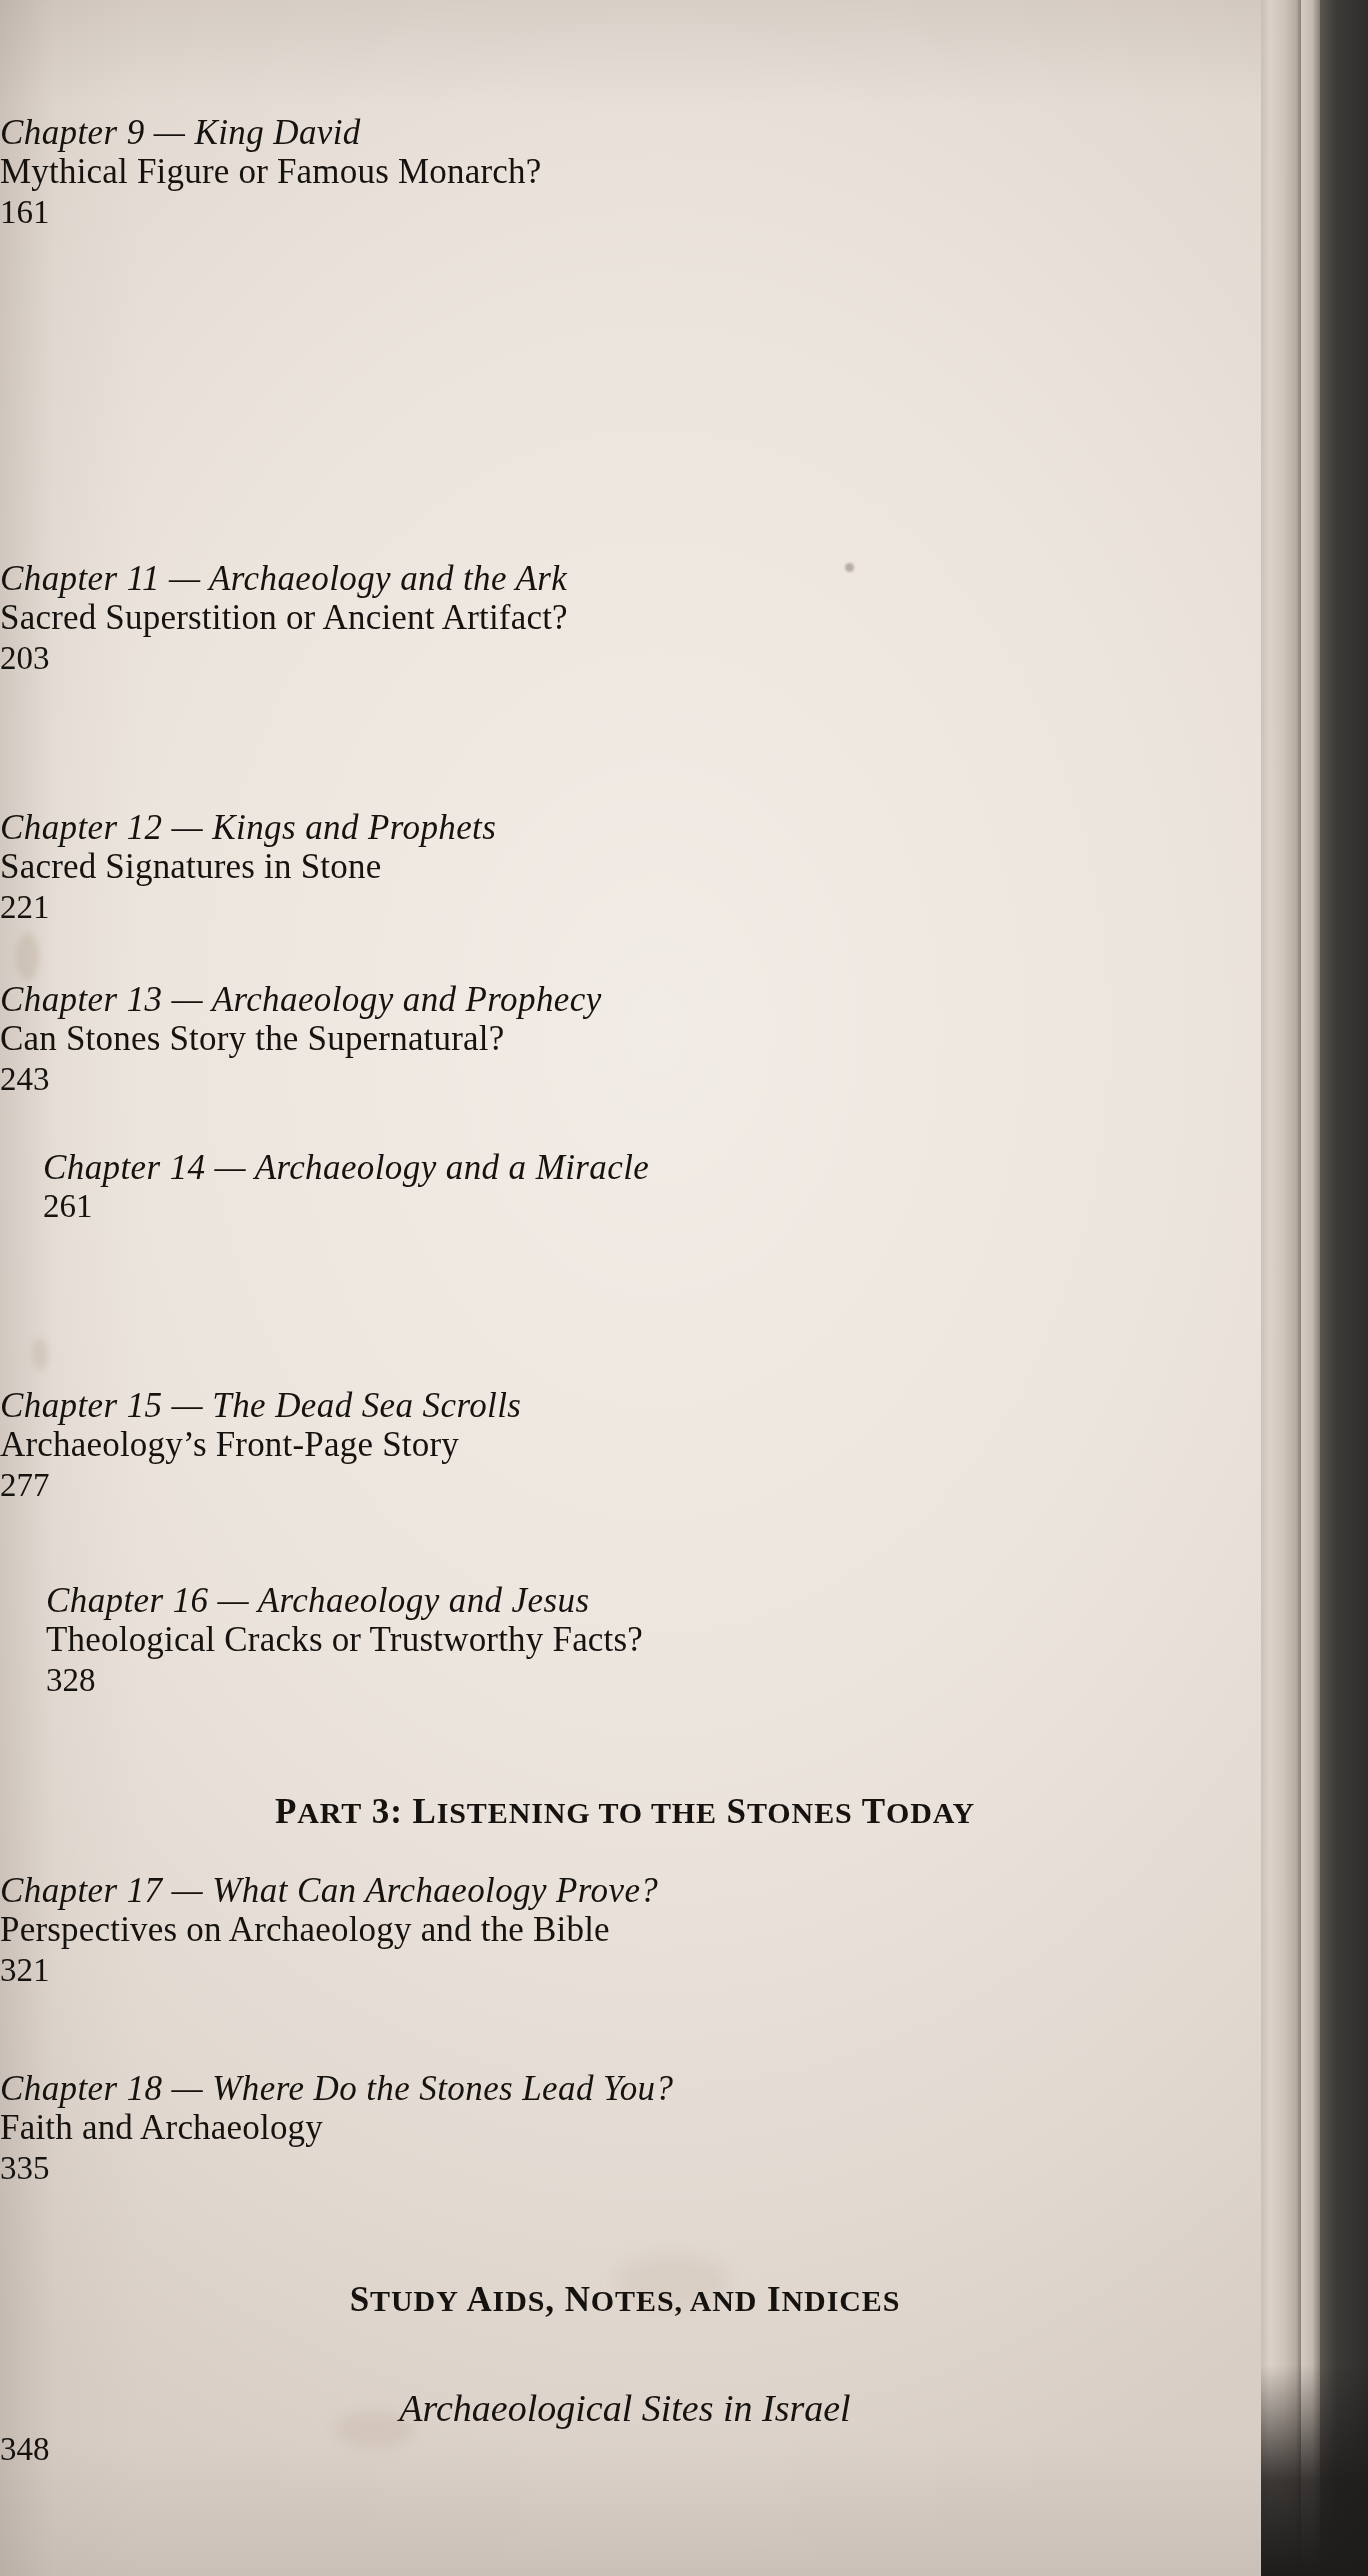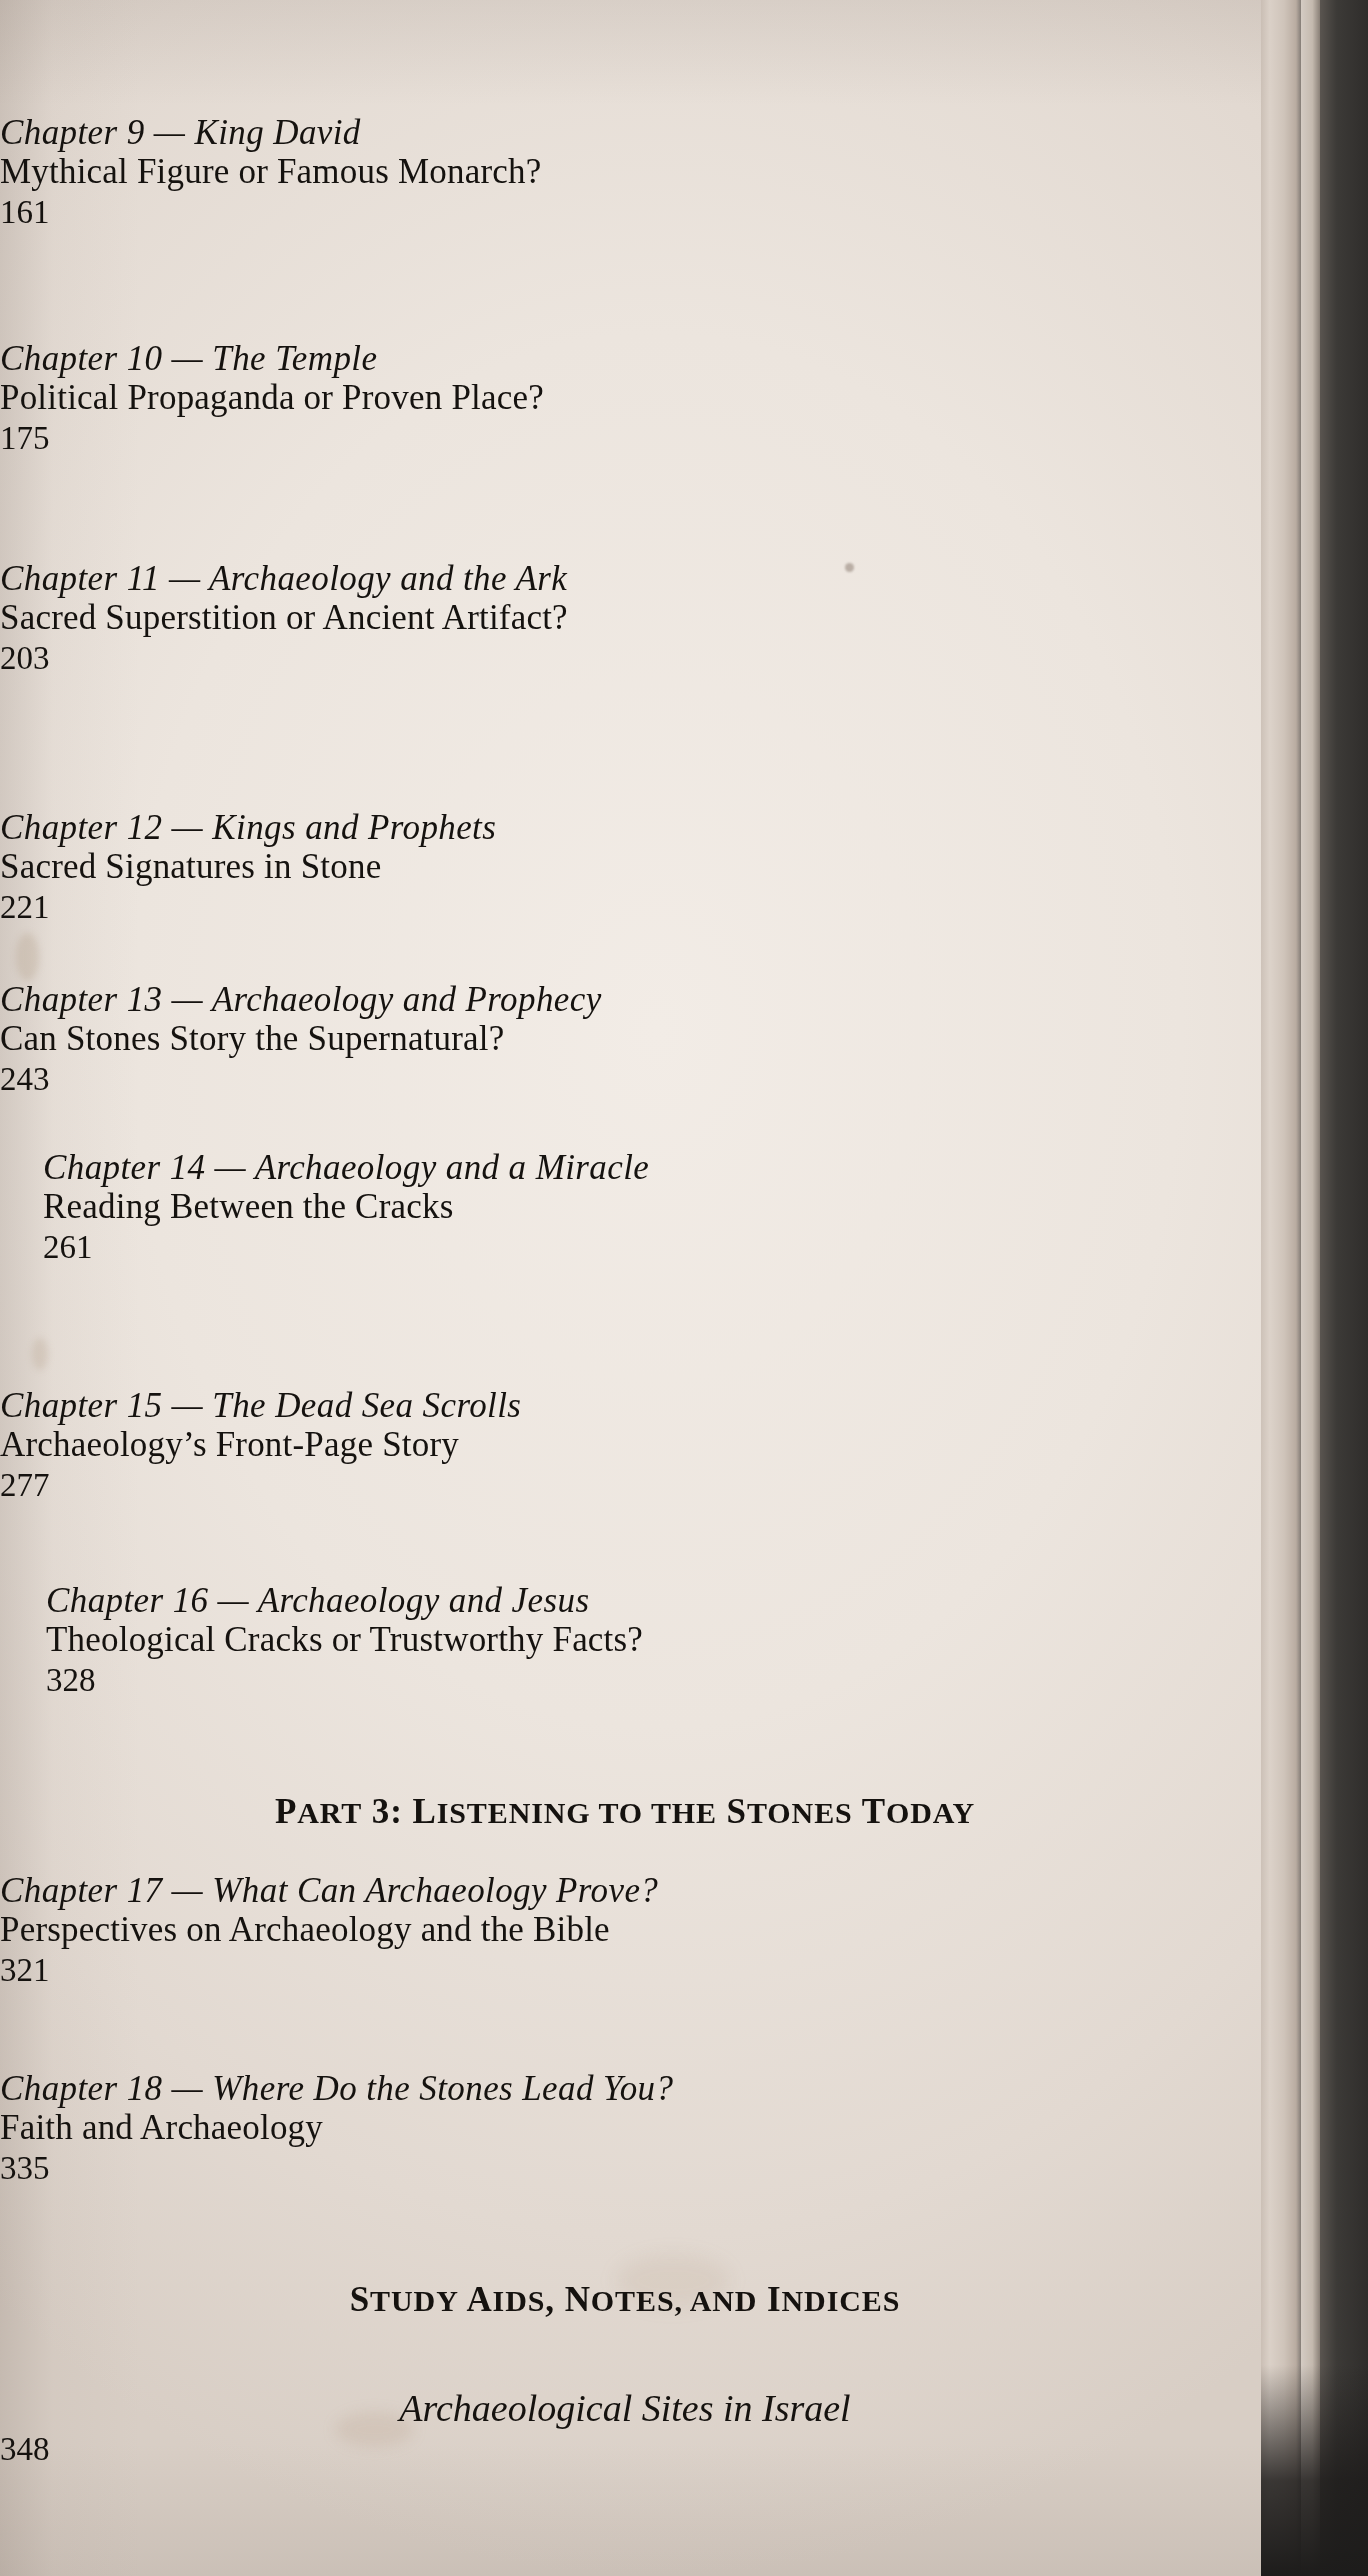--- a/index.html
+++ b/index.html
@@ -152,25 +152,20 @@
   <div class="stain" style="left:845px; top:563px; width:8.8px; height:8.8px; background:rgba(90,70,55,0.35); filter:blur(0.9px);"></div>
 
   <div id="content">
 
     <div class="blk" style="top:113px;">
       <div class="ch-title">Chapter 9 — King David</div>
       <div class="ch-sub">Mythical Figure or Famous Monarch?</div>
       <div class="ch-page">161</div>
     </div>
 
-    <div class="blk" style="top:339px;">
-      <div class="ch-title">Chapter 10 — The Temple</div>
-      <div class="ch-sub">Political Propaganda or Proven Place?</div>
-      <div class="ch-page">175</div>
-    </div>
 
     <div class="blk" style="top:559px;">
       <div class="ch-title">Chapter 11 — Archaeology and the Ark</div>
       <div class="ch-sub">Sacred Superstition or Ancient Artifact?</div>
       <div class="ch-page">203</div>
     </div>
 
     <div class="blk" style="top:808px;">
       <div class="ch-title">Chapter 12 — Kings and Prophets</div>
       <div class="ch-sub">Sacred Signatures in Stone</div>
@@ -178,21 +173,20 @@
     </div>
 
     <div class="blk" style="top:980px;">
       <div class="ch-title">Chapter 13 — Archaeology and Prophecy</div>
       <div class="ch-sub">Can Stones Story the Supernatural?</div>
       <div class="ch-page">243</div>
     </div>
 
     <div class="blk" style="top:1148px;margin-left:43px;">
       <div class="ch-title">Chapter 14 — Archaeology and a Miracle</div>
-      <div class="ch-sub">Reading Between the Cracks</div>
       <div class="ch-page">261</div>
     </div>
 
     <div class="blk" style="top:1386px;">
       <div class="ch-title">Chapter 15 — The Dead Sea Scrolls</div>
       <div class="ch-sub">Archaeology’s Front-Page Story</div>
       <div class="ch-page">277</div>
     </div>
 
     <div class="blk" style="top:1581px;padding-left:46px;">

